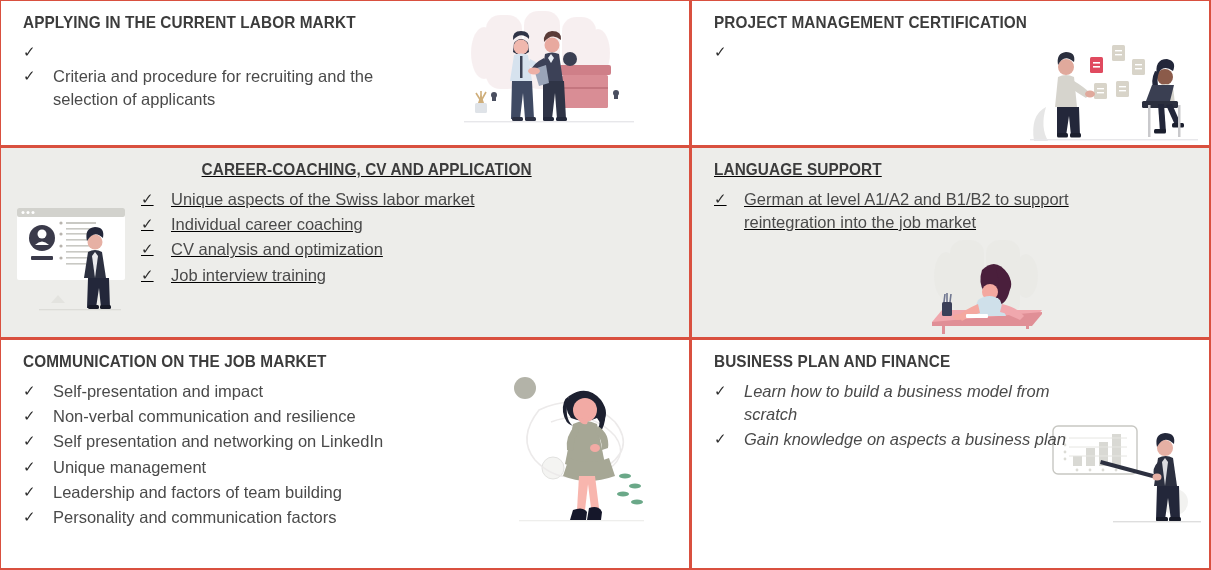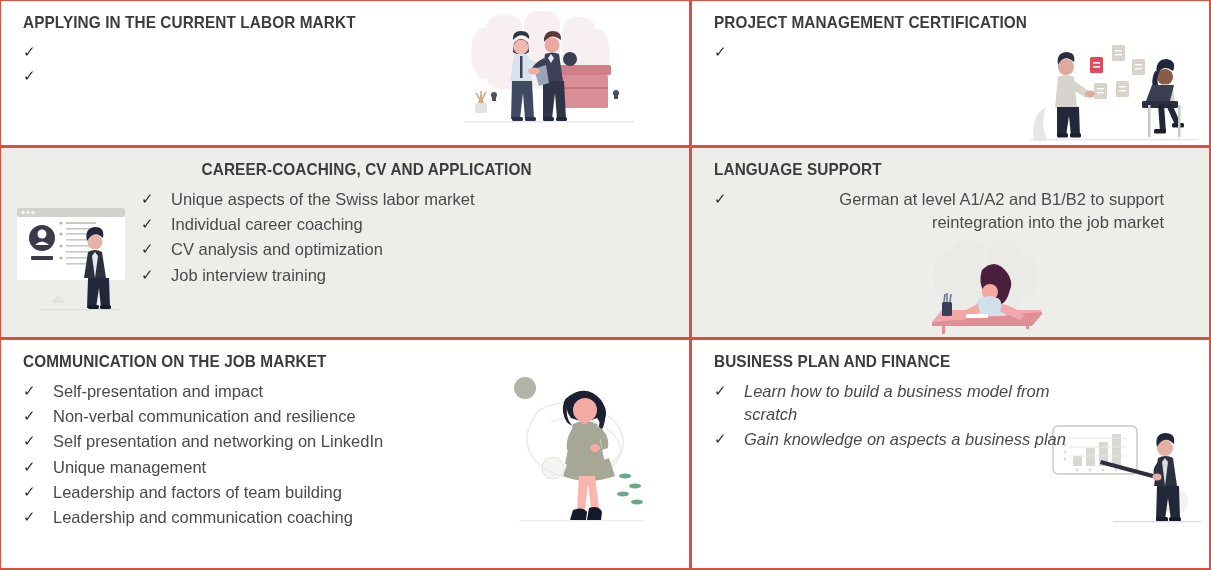--- a/index.html
+++ b/index.html
@@ -18,21 +18,21 @@
     background: #0ea5e9;
   }
   .cell {
     position: relative;
     border: 2px solid #d9503f;
     margin: -1px 0 0 -1px;
     overflow: hidden;
     background: #ffffff;
     padding: 12px 16px 8px 22px;
   }
-  .cell.shaded { background: #ededea; }
+  .cell.shaded { background: #ededea; text-decoration: underline; }
 
   .cell-title {
     font-family: "Liberation Sans", sans-serif;
     font-weight: bold;
     font-size: 16.5px;
     letter-spacing: 0.1px;
     color: #3c3c3c;
     text-transform: uppercase;
     line-height: 1.2;
     margin-bottom: 8px;
@@ -70,21 +70,21 @@
     line-height: 1.38;
     padding-top: 1px;
   }
   ul.bullets li .txt {
     flex: 1 1 auto;
   }
 
   
   .w-360 .txt { max-width: 360px; }
   .w-300 .txt { max-width: 300px; }
-  .w-420 .txt { max-width: 420px; text-align: right; }
+  .w-420 .txt { max-width: 420px; }
   .w-345 .txt { max-width: 345px; font-style: italic; }
 
   .indent-list { padding-left: 118px; }
   .indent-list li { margin-bottom: 1px; }
 
   
   .illu { position: absolute; z-index: 1; pointer-events: none; }
 
   .illu-handshake { right: 55px; top: 8px; width: 170px; height: 135px; }
   .illu-office    { right: 6px;  top: 30px; width: 175px; height: 115px; }
@@ -99,20 +99,21 @@
 <div class="grid">
 
   <div class="cell">
     <div class="cell-title">APPLYING IN THE CURRENT LABOR MARKT</div>
     <ul class="bullets w-360">
       <li>
         <span class="tick">✓</span>
       </li>
       <li>
         <span class="tick">✓</span>
+        <span class="txt">Criteria and procedure for recruiting and the selection of applicants</span>
       </li>
     </ul>
 
     <svg class="illu illu-handshake" viewBox="0 0 170 135">
       <g opacity="0.10" fill="#bc6c7a">
         <rect x="22" y="6" width="36" height="74" rx="14"></rect>
         <rect x="60" y="2" width="36" height="78" rx="14"></rect>
         <rect x="98" y="8" width="34" height="70" rx="14"></rect>
         <ellipse cx="20" cy="44" rx="13" ry="26"></ellipse>
         <ellipse cx="134" cy="44" rx="12" ry="24"></ellipse>
@@ -334,21 +335,21 @@
       <li>
         <span class="tick">✓</span>
         <span class="txt">Unique management</span>
       </li>
       <li>
         <span class="tick">✓</span>
         <span class="txt">Leadership and factors of team building</span>
       </li>
       <li>
         <span class="tick">✓</span>
-        <span class="txt">Leadership and communication coaching</span>
+        <span class="txt">Personality and communication factors</span>
       </li>
     </ul>
     <svg class="illu illu-thinking" viewBox="0 0 165 155">
       <circle cx="26" cy="18" r="11" fill="#b3b3a8"></circle>
       <circle cx="54" cy="98" r="11" fill="#f4f4f2" stroke="#e2e2e0" stroke-width="1"></circle>
       <path d="M40 40 q42 -20 76 12 q22 28 -14 48 q-40 18 -66 -10 q-18 -22 4 -50z" fill="none" stroke="#eceaea" stroke-width="1.6"></path>
       <path d="M52 52 q38 -14 64 14 q16 22 -14 38" fill="none" stroke="#eceaea" stroke-width="1.4"></path>
 
       <g>
         <path d="M70 26 q18 -12 32 4 q10 14 0 24 l-4 -6 q-12 6 -26 0 q-8 -10 -2 -22z" fill="#1d2030"></path>

